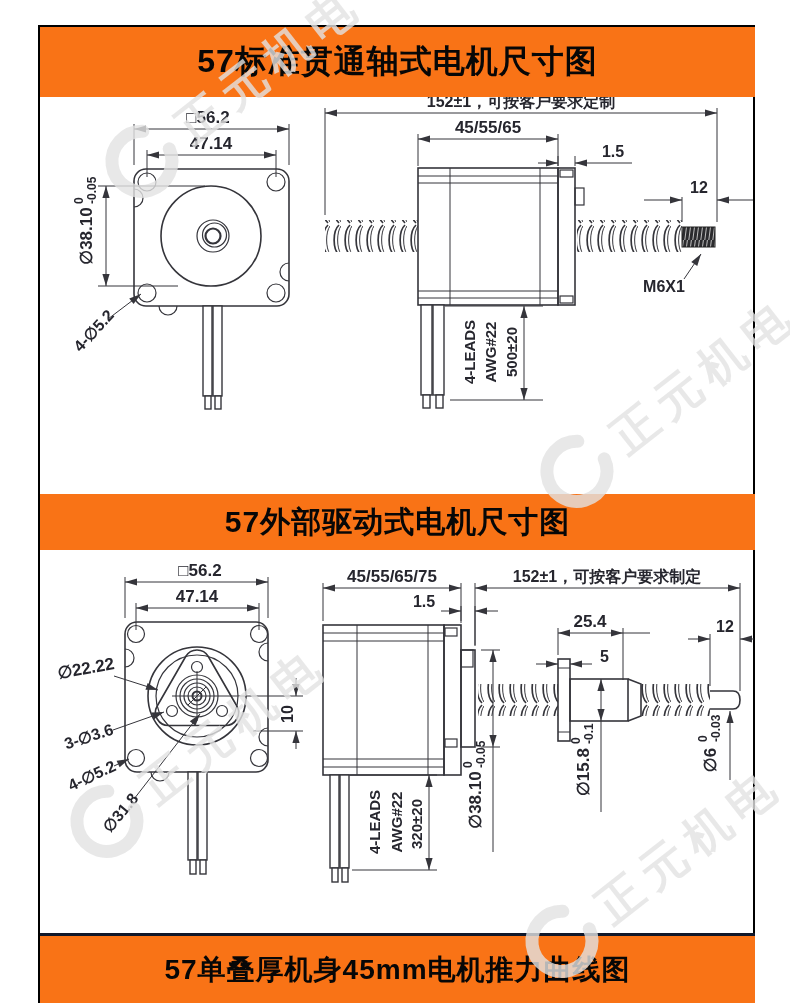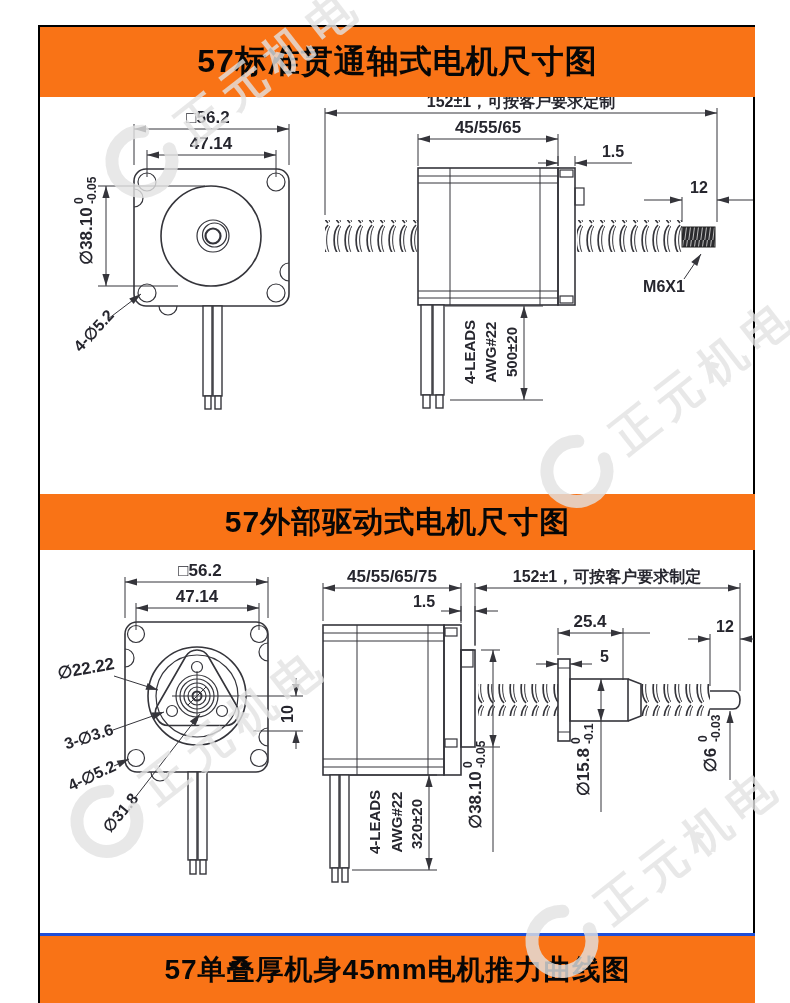--- a/index.html
+++ b/index.html
@@ -17,21 +17,21 @@
     display:flex;align-items:center;justify-content:center;z-index:2;
   }
   .banner span{
     font-weight:900;color:#070707;letter-spacing:1px;
     font-family:"Liberation Sans", sans-serif;
   }
   .banner1{top:27px;height:70px;}
   .banner1 span{font-size:32px;}
   .banner2{top:494px;height:56px;}
   .banner2 span{font-size:30px;}
-  .banner3{top:933px;height:70px;border-top:3px solid #1d4ed8;box-sizing:border-box;}
+  .banner3{top:933px;height:70px;border-top:3px solid #0f172a;box-sizing:border-box;}
   .banner3 span{font-size:28px;}
   svg.draw{position:absolute;left:0;top:0;z-index:1;}
   svg.draw text{font-family:"Liberation Sans", sans-serif;font-weight:bold;fill:#26262e;}
   .t17{font-size:17px;} .t16{font-size:16px;} .t15{font-size:15px;} .t12{font-size:12px;}
   .ol{fill:none;stroke:#35353b;stroke-width:1.6;}
   .ol2{fill:none;stroke:#35353b;stroke-width:1.2;}
   .thin{fill:none;stroke:#35353b;stroke-width:1;}
   .wirefill{fill:#ffffff;stroke:#35353b;stroke-width:1.4;}
   .wm{
     position:absolute;display:flex;align-items:center;gap:12px;

